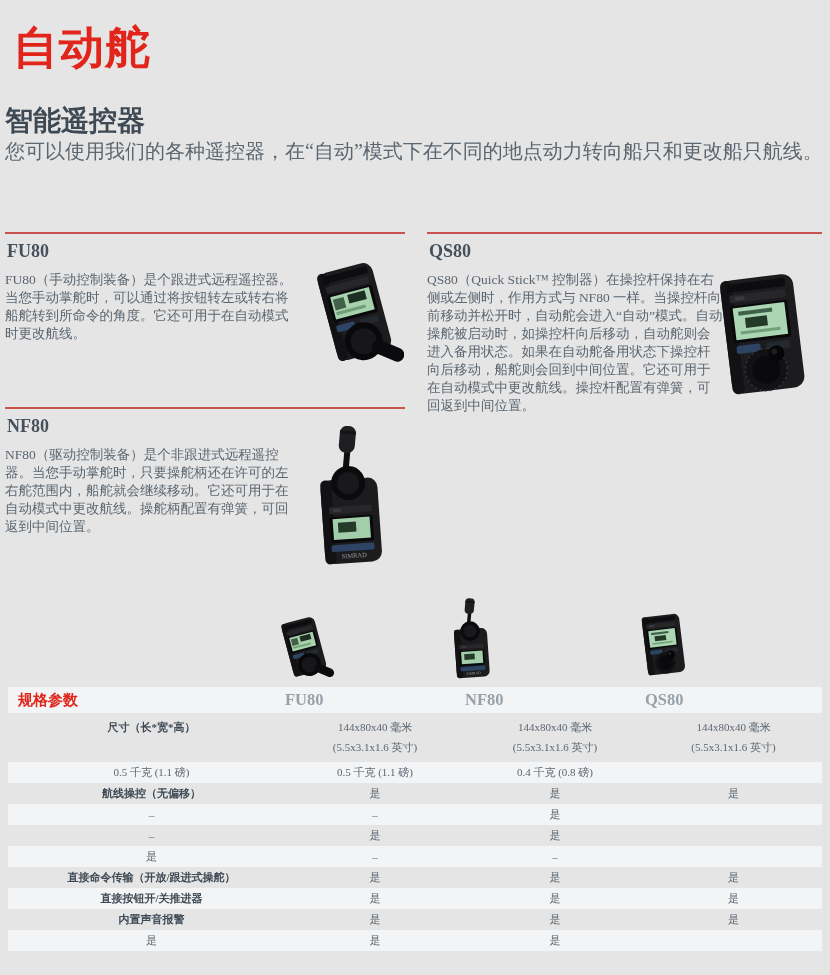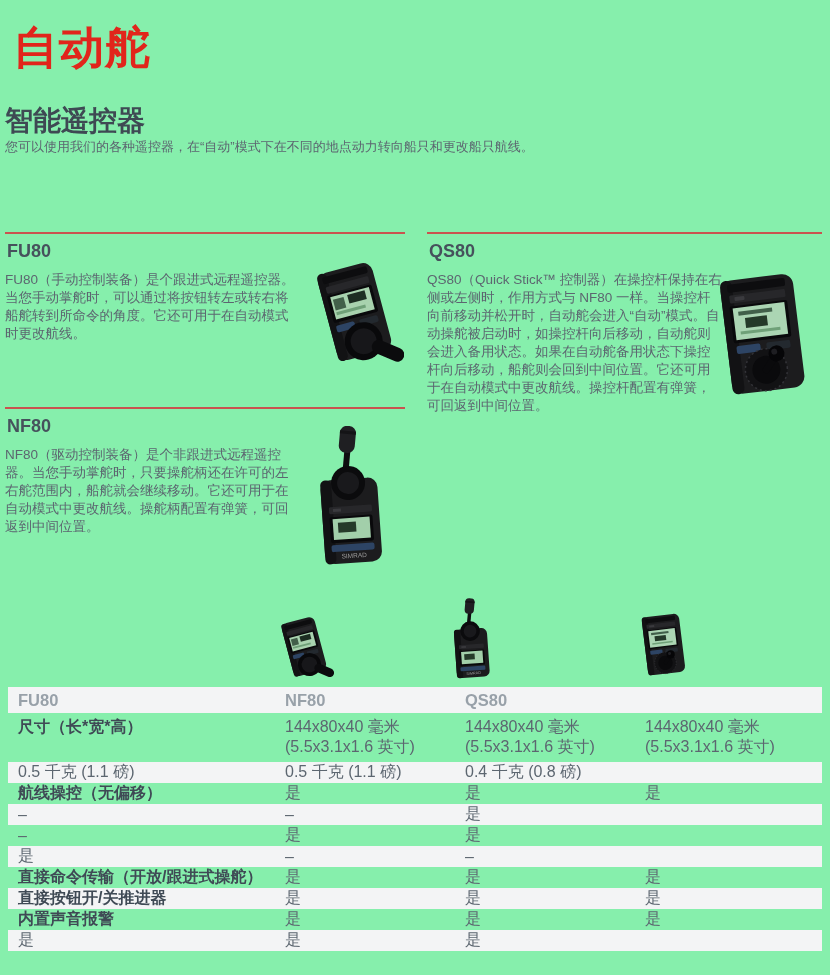--- a/index.html
+++ b/index.html
@@ -1,21 +1,21 @@
 <!DOCTYPE html>
 <html><head>
 <meta charset="utf-8">
 <style>
   * { box-sizing: border-box; }
   body { margin:0; background:#fff; font-family:"Liberation Sans", sans-serif; }
-  .page { position:relative; width:830px; height:975px; background:#86efac; overflow:hidden; }
+  .page { position:relative; width:830px; height:975px; background:#e5e5e5; overflow:hidden;font-family:Liberation Serif, serif; }
 
   h1.title { position:absolute; left:13px; top:18px; margin:0; font-size:45px; font-weight:900; color:#E1251B; letter-spacing:1px; }
   h2.subtitle { position:absolute; left:5px; top:102px; margin:0; font-size:28px; font-weight:bold; color:#3E4953; }
-  p.intro { position:absolute; left:5px; top:138px; margin:0; font-size:13px; color:#5C6670; }
+  p.intro { position:absolute; left:5px; top:138px; margin:0; font-size:20px; color:#5C6670; }
 
   .cols { position:absolute; top:232px; left:5px; width:817px; display:grid; grid-template-columns:400px 395px; column-gap:22px; align-items:start; }
   .product { border-top:2px solid #C9534F; padding-top:7px; }
   .product-fu80 { height:175px; }
   .product h3 { margin:0 2px 9px 2px; font-size:18px; font-weight:bold; color:#46515C; }
   .prod-body { display:flex; align-items:flex-start;justify-content:space-between; }
   .prod-body p { margin:0; flex:1; font-size:13.5px; line-height:18px; color:#5C6670; }
   .prod-img { flex:none; }
   .prod-img svg, .thumb svg { display:block; overflow:visible; width:100%; height:100%; }
   .img-fu80 { width:104px; height:104px; margin-top:-10px; margin-left:0; }
@@ -27,21 +27,21 @@
   .thumb-fu80 { left:272px; top:18px; width:62px; height:63px; }
   .thumb-nf80 { left:437px; top:0;  width:66px; height:82px; }
   .thumb-qs80 { left:633px; top:13px; width:61px; height:67px; }
 
   .spec-table { position:absolute; top:687px; left:8px; width:814px; }
   .spec-table > div:nth-child(odd) { background:#F3F4F5; }
   .thead, .trow { display:grid; grid-template-columns:267px 180px 180px 1fr; padding-left:10px; align-items:center; }
   .thead { height:26px; }
   .h-title { color:#E1251B; font-size:15px; font-weight:bold; }
   .h-col { color:#98A1A9; font-size:16.5px; font-weight:bold; }
-  .trow { min-height:21px; font-size:16px; }
+  .trow { min-height:21px; font-size:11px;text-align:center; }
   .trow .lbl { font-weight:bold; color:#3F4A55; }
   .trow .val { color:#5C6670; white-space:pre-line; }
   .row-dim { min-height:49px; align-items:flex-start; padding-top:4px; }
   .row-dim .lbl, .row-dim .val { line-height:20px; }
 </style>
 </head>
 <body>
 
 <svg width="0" height="0" style="position:absolute" aria-hidden="true">
   <defs>
@@ -173,20 +173,21 @@
     </div>
     <div class="thumb thumb-qs80">
       <svg viewBox="0 0 119 130">
           <use href="#art-qs80"></use>
         </svg>
     </div>
   </div>
 
   <div class="spec-table">
     <div class="thead">
+      <div class="h-title">规格参数</div>
       <div class="h-col">FU80</div>
       <div class="h-col">NF80</div>
       <div class="h-col">QS80</div>
     </div>
 
     <div class="trow row-dim">
       <div class="lbl">尺寸（长*宽*高）</div>
       <div class="val">144x80x40 毫米
 (5.5x3.1x1.6 英寸)</div>
       <div class="val">144x80x40 毫米

